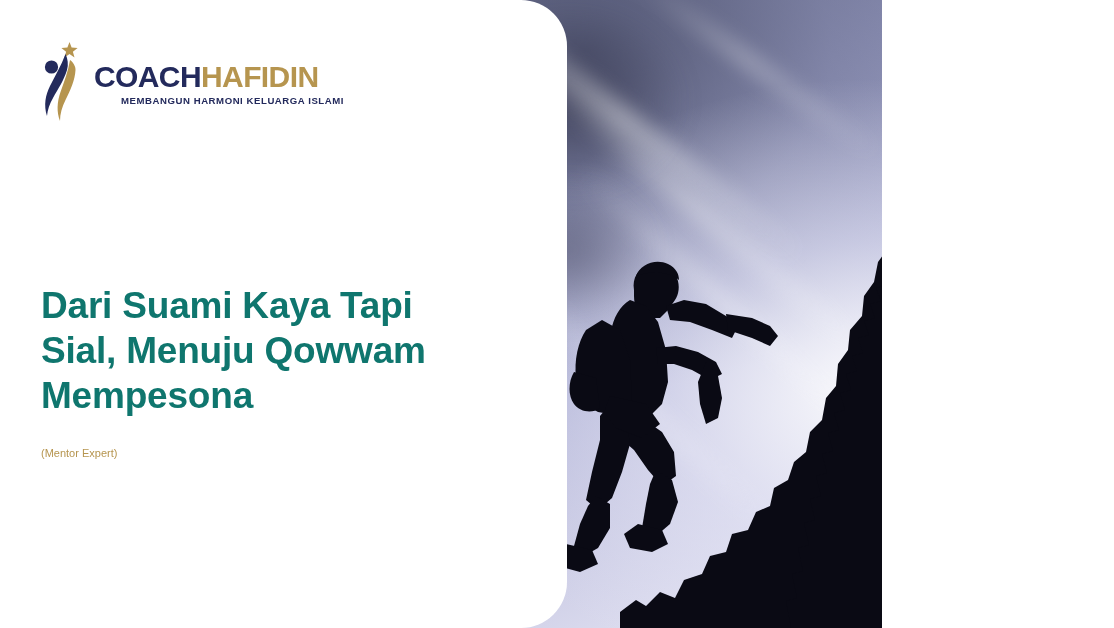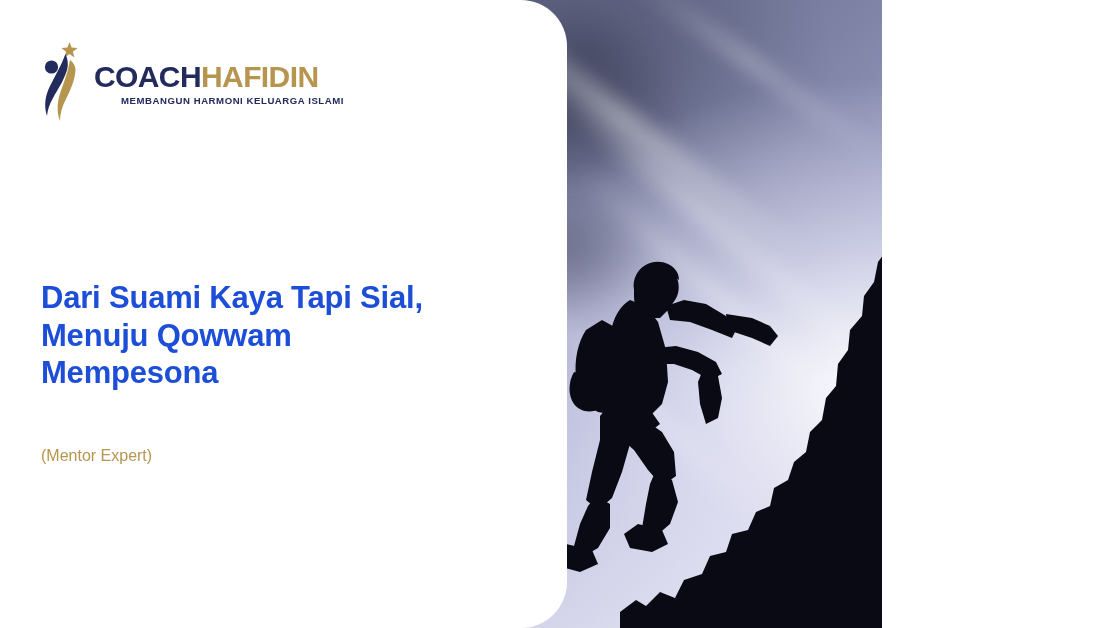--- a/index.html
+++ b/index.html
@@ -82,31 +82,31 @@
   .logo-word .w2{color:#b6954f;}
   .logo-tag{
     margin-top:3px;
     font-size:9.6px;font-weight:bold;color:#232a5c;
     letter-spacing:.55px;white-space:nowrap;padding-left:27px;
   }
 
   
   .title{
     position:absolute;left:41px;top:258px;width:400px;
-    font-size:31px;line-height:1.22;font-weight:bold;
-    color:#1d4ed8;letter-spacing:-.2px;
+    font-size:37px;line-height:1.22;font-weight:bold;
+    color:#0f766e;letter-spacing:-.2px;
   }
 
   
   .byline{position:absolute;left:41px;top:444px;}
   .byline-name{
     font-size:19px;font-weight:bold;color:#b6954f;letter-spacing:.2px;line-height:1.25;
   }
   .byline-role{
-    font-size:16px;color:#b6954f;line-height:1.3;margin-top:2px;
+    font-size:11px;color:#b6954f;line-height:1.3;margin-top:2px;
   }
 
   
   .panel-navy{
     position:absolute;
     left:1047px;top:0;
     width:67px;height:543px;
     background:#252a5c;
     border-top-left-radius:13px;
     border-bottom-left-radius:56px;

